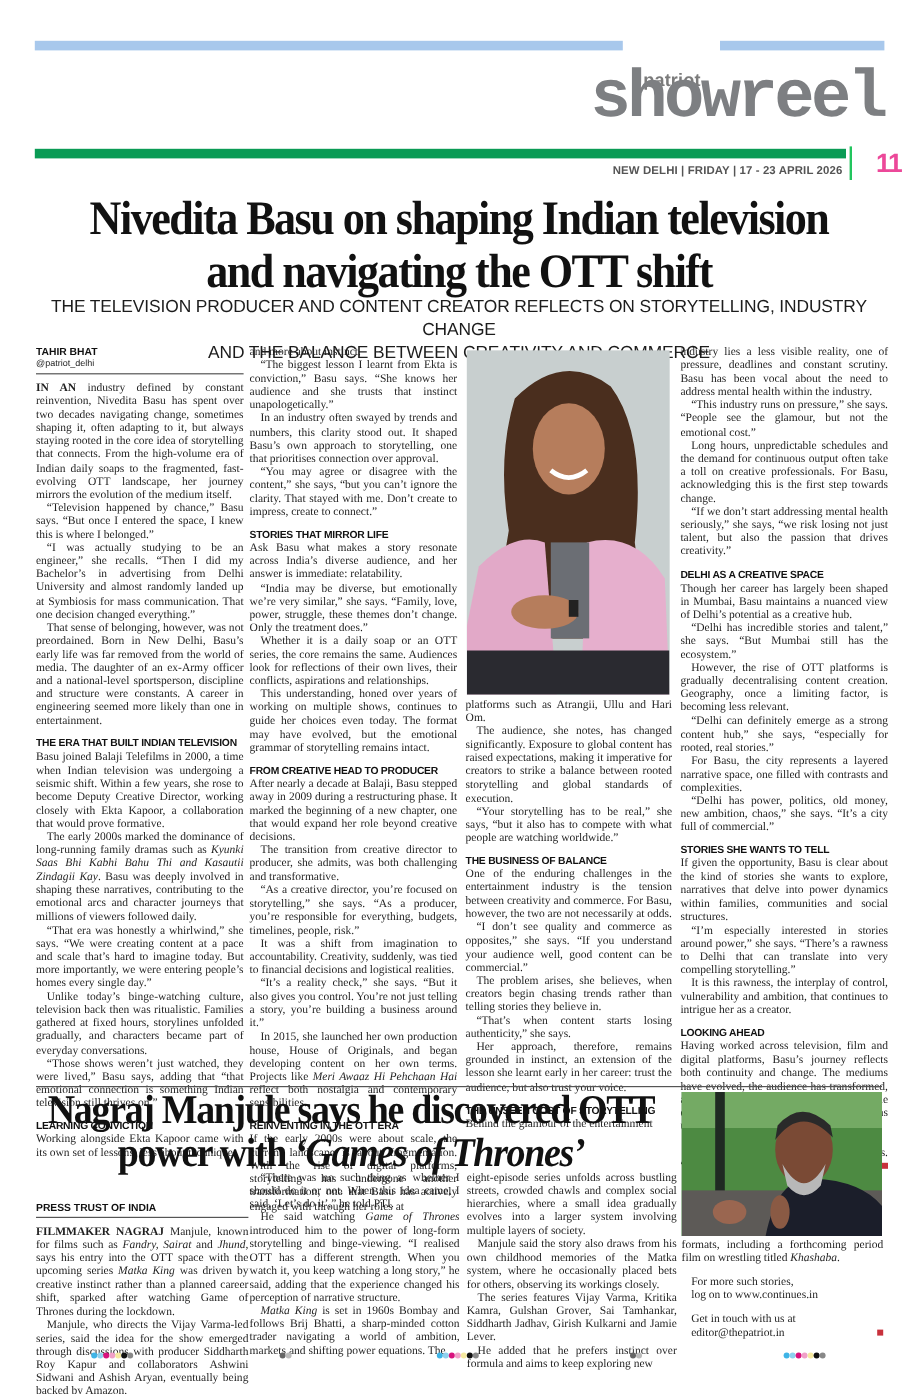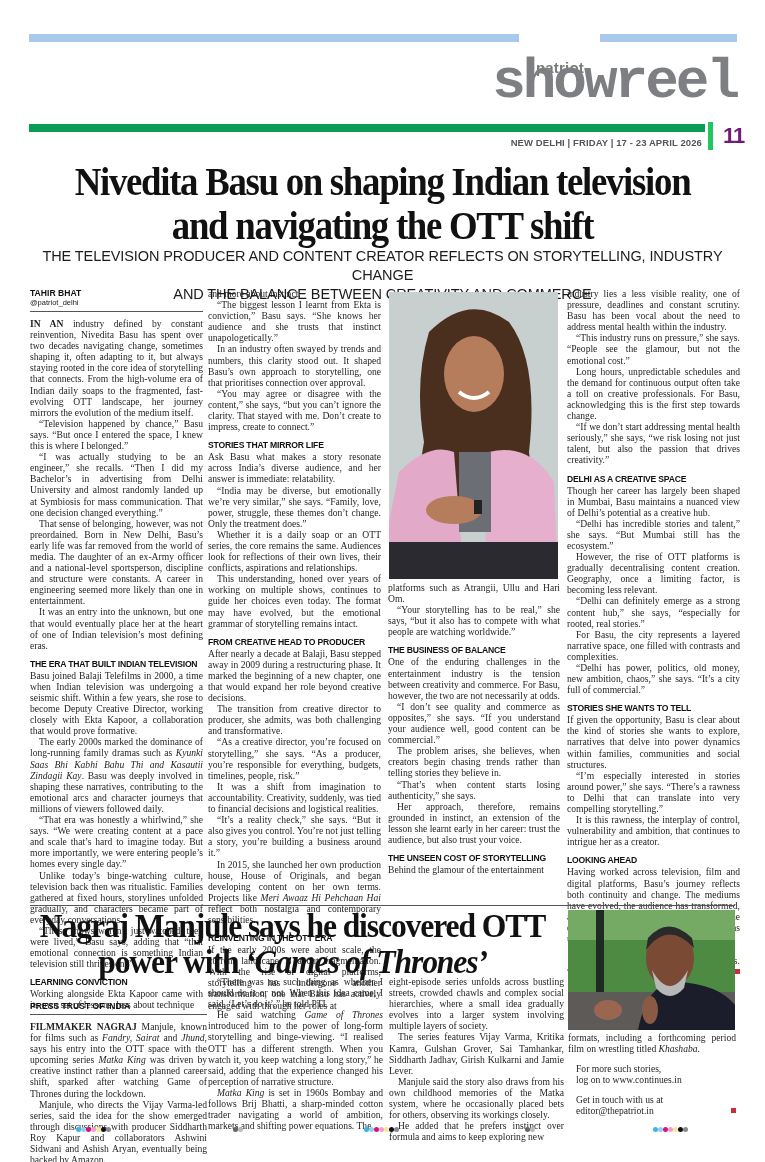--- a/index.html
+++ b/index.html
@@ -6,21 +6,21 @@
   html, body { width: 765px; height: 1162px; background: #ffffff; overflow: hidden; }
   body { position: relative; font-family: "DejaVu Serif", serif; color: #1a1a1a; }
 
   
   .bar-top-left { position: absolute; left: 29px; top: 34px; width: 490px; height: 8px; background: #a8c8ec; }
   .bar-top-right { position: absolute; left: 600px; top: 34px; width: 137px; height: 8px; background: #a8c8ec; }
   .patriot { position: absolute; left: 522px; top: 27px; width: 76px; text-align: center; font-family: "Liberation Sans", sans-serif; font-weight: bold; font-size: 15px; color: #7b7b7b; letter-spacing: 0.2px; margin-top: 32px; }
   .showreel { position: absolute; right: 28px; top: 32px; font-family: Liberation Mono, monospace; font-weight: bold; font-size: 56px; line-height: 100px; color: #7d7f82; letter-spacing: -3px; }
   .bar-green { position: absolute; left: 29px; top: 124px; width: 676px; height: 8px; background: #0a9b55; }
   .dateline { position: absolute; right: 63px; top: 137px; font-family: "Liberation Sans", sans-serif; font-weight: bold; font-size: 9.5px; color: #555; letter-spacing: 0.1px; }
-  .page-num { position: absolute; left: 708px; top: 122px; padding-left: 10px; border-left: 5px solid #22c55e; font-family: "Liberation Sans", sans-serif; font-weight: bold; font-size: 22px; line-height: 28px; color: #701a75; letter-spacing: -1px; }
+  .page-num { position: absolute; left: 708px; top: 122px; padding-left: 20px; border-left: 2px solid #22c55e; font-family: "Liberation Sans", sans-serif; font-weight: bold; font-size: 22px; line-height: 28px; color: #ec4899; letter-spacing: -1px; }
 
   
   .headline { position: absolute; left: 20px; top: 160px; width: 725px; text-align: center; font-family: "Liberation Serif", serif; font-size: 40px; line-height: 44px; color: #111; letter-spacing: -1.4px; transform: scaleX(0.92); }
   .deck { position: absolute; left: 20px; top: 247px; width: 725px; text-align: center; font-family: "Liberation Sans", sans-serif; font-size: 14.5px; line-height: 19px; color: #1c1c1c; letter-spacing: -0.1px; }
 
   
   .col { position: absolute; font-family: "Liberation Serif", serif; font-size: 9.6px; line-height: 11.1px; color: #1f1f1f; text-align: justify; hyphens: auto; }
   .col p { text-indent: 9px; }
   .col p.noindent { text-indent: 0; }
   .col .sub { font-family: "Liberation Sans", sans-serif; font-weight: bold; font-size: 8.6px; line-height: 11px; text-transform: uppercase; letter-spacing: -0.2px; margin-top: 8px; color: #111; }
@@ -71,21 +71,20 @@
   <span>AND THE BALANCE BETWEEN CREATIVITY AND COMMERCE</span>
 </div>
 
 <div class="col c1">
   <div class="byline-name">TAHIR BHAT</div>
   <div class="byline-handle">@patriot_delhi</div>
   <p class="noindent"><span class="dropcap">IN AN</span><span> industry defined by constant reinvention, Nivedita Basu has spent over two decades navigating change, sometimes shaping it, often adapting to it, but always staying rooted in the core idea of storytelling that connects. From the high-volume era of Indian daily soaps to the fragmented, fast-evolving OTT landscape, her journey mirrors the evolution of the medium itself.</span></p>
   <p>“Television happened by chance,” Basu says. “But once I entered the space, I knew this is where I belonged.”</p>
   <p>“I was actually studying to be an engineer,” she recalls. “Then I did my Bachelor’s in advertising from Delhi University and almost randomly landed up at Symbiosis for mass communication. That one decision changed everything.”</p>
   <p>That sense of belonging, however, was not preordained. Born in New Delhi, Basu’s early life was far removed from the world of media. The daughter of an ex-Army officer and a national-level sportsperson, discipline and structure were constants. A career in engineering seemed more likely than one in entertainment.</p>
-  <p>It was an entry into the unknown, but one that would eventually place her at the heart of one of Indian television’s most defining eras.</p>
   <div class="sub">THE ERA THAT BUILT INDIAN TELEVISION</div>
   <p class="noindent">Basu joined Balaji Telefilms in 2000, a time when Indian television was undergoing a seismic shift. Within a few years, she rose to become Deputy Creative Director, working closely with Ekta Kapoor, a collaboration that would prove formative.</p>
   <p><span>The early 2000s marked the dominance of long-running family dramas such as </span><em>Kyunki Saas Bhi Kabhi Bahu Thi and Kasautii Zindagii Kay</em><span>. Basu was deeply involved in shaping these narratives, contributing to the emotional arcs and character journeys that millions of viewers followed daily.</span></p>
   <p>“That era was honestly a whirlwind,” she says. “We were creating content at a pace and scale that’s hard to imagine today. But more importantly, we were entering people’s homes every single day.”</p>
   <p>Unlike today’s binge-watching culture, television back then was ritualistic. Families gathered at fixed hours, storylines unfolded gradually, and characters became part of everyday conversations.</p>
   <p>“Those shows weren’t just watched, they were lived,” Basu says, adding that “that emotional connection is something Indian television still thrives on.”</p>
   <div class="sub">LEARNING CONVICTION</div>
   <p class="noindent">Working alongside Ekta Kapoor came with its own set of lessons, less about technique</p>
 </div>
 
@@ -120,20 +119,21 @@
     <path d="M100 160 Q140 150 165 190 L169 287 L95 287 Z" fill="#e6afcd"></path>
     <rect x="70" y="160" width="32" height="80" fill="#6b6e74"></rect>
     <path d="M0 250 L169 250 L169 287 L0 287 Z" fill="#2a2a30"></path>
     <ellipse cx="65" cy="218" rx="28" ry="14" fill="#b67d5c"></ellipse>
     <rect x="85" y="208" width="8" height="14" fill="#222"></rect>
   </svg>
 </div>
 
 <div class="col c3">
   <p class="noindent">platforms such as Atrangii, Ullu and Hari Om.</p>
+  <p>The audience, she notes, has changed significantly. Exposure to global content has raised expectations, making it imperative for creators to strike a balance between rooted storytelling and global standards of execution.</p>
   <p>“Your storytelling has to be real,” she says, “but it also has to compete with what people are watching worldwide.”</p>
   <div class="sub">THE BUSINESS OF BALANCE</div>
   <p class="noindent">One of the enduring challenges in the entertainment industry is the tension between creativity and commerce. For Basu, however, the two are not necessarily at odds.</p>
   <p>“I don’t see quality and commerce as opposites,” she says. “If you understand your audience well, good content can be commercial.”</p>
   <p>The problem arises, she believes, when creators begin chasing trends rather than telling stories they believe in.</p>
   <p>“That’s when content starts losing authenticity,” she says.</p>
   <p>Her approach, therefore, remains grounded in instinct, an extension of the lesson she learnt early in her career: trust the audience, but also trust your voice.</p>
   <div class="sub">THE UNSEEN COST OF STORYTELLING</div>
   <p class="noindent">Behind the glamour of the entertainment</p>
 </div>
@@ -174,22 +174,22 @@
 </div>
 
 <div class="col d2">
   <p>“There was no such thing as whether I should do it or not. When this idea came, I said, ‘Let’s do it’,” he told PTI.</p>
   <p><span>He said watching </span><em>Game of Thrones</em><span> introduced him to the power of long-form storytelling and binge-viewing. “I realised OTT has a different strength. When you watch it, you keep watching a long story,” he said, adding that the experience changed his perception of narrative structure.</span></p>
   <p><em>Matka King</em><span> is set in 1960s Bombay and follows Brij Bhatti, a sharp-minded cotton trader navigating a world of ambition, markets and shifting power equations. The</span></p>
 </div>
 
 <div class="col d3">
   <p class="noindent">eight-episode series unfolds across bustling streets, crowded chawls and complex social hierarchies, where a small idea gradually evolves into a larger system involving multiple layers of society.</p>
+  <p>Manjule said the story also draws from his own childhood memories of the Matka system, where he occasionally placed bets for others, observing its workings closely.</p>
   <p>The series features Vijay Varma, Kritika Kamra, Gulshan Grover, Sai Tamhankar, Siddharth Jadhav, Girish Kulkarni and Jamie Lever.</p>
-  <p>Manjule said the story also draws from his own childhood memories of the Matka system, where he occasionally placed bets for others, observing its workings closely.</p>
   <p>He added that he prefers instinct over formula and aims to keep exploring new</p>
 </div>
 
 <div class="photo2" title="Nagraj Manjule gesturing while speaking">
   <svg width="167" height="120" viewBox="0 0 167 120">
     <rect width="167" height="120" fill="#4d8a42"></rect>
     <rect x="0" y="0" width="167" height="30" fill="#8fbf7c" opacity="0.6"></rect>
     <rect x="28" y="0" width="8" height="120" fill="#1f2a22"></rect>
     <rect x="0" y="82" width="167" height="38" fill="#5d5a57"></rect>
     <path d="M70 120 Q80 70 110 72 Q150 74 167 95 L167 120 Z" fill="#1b1e2a"></path>

